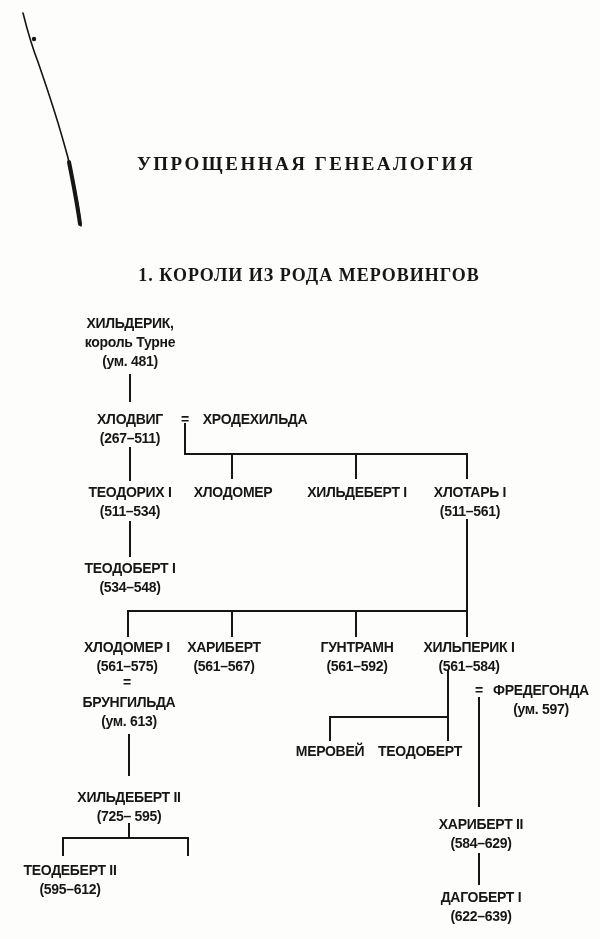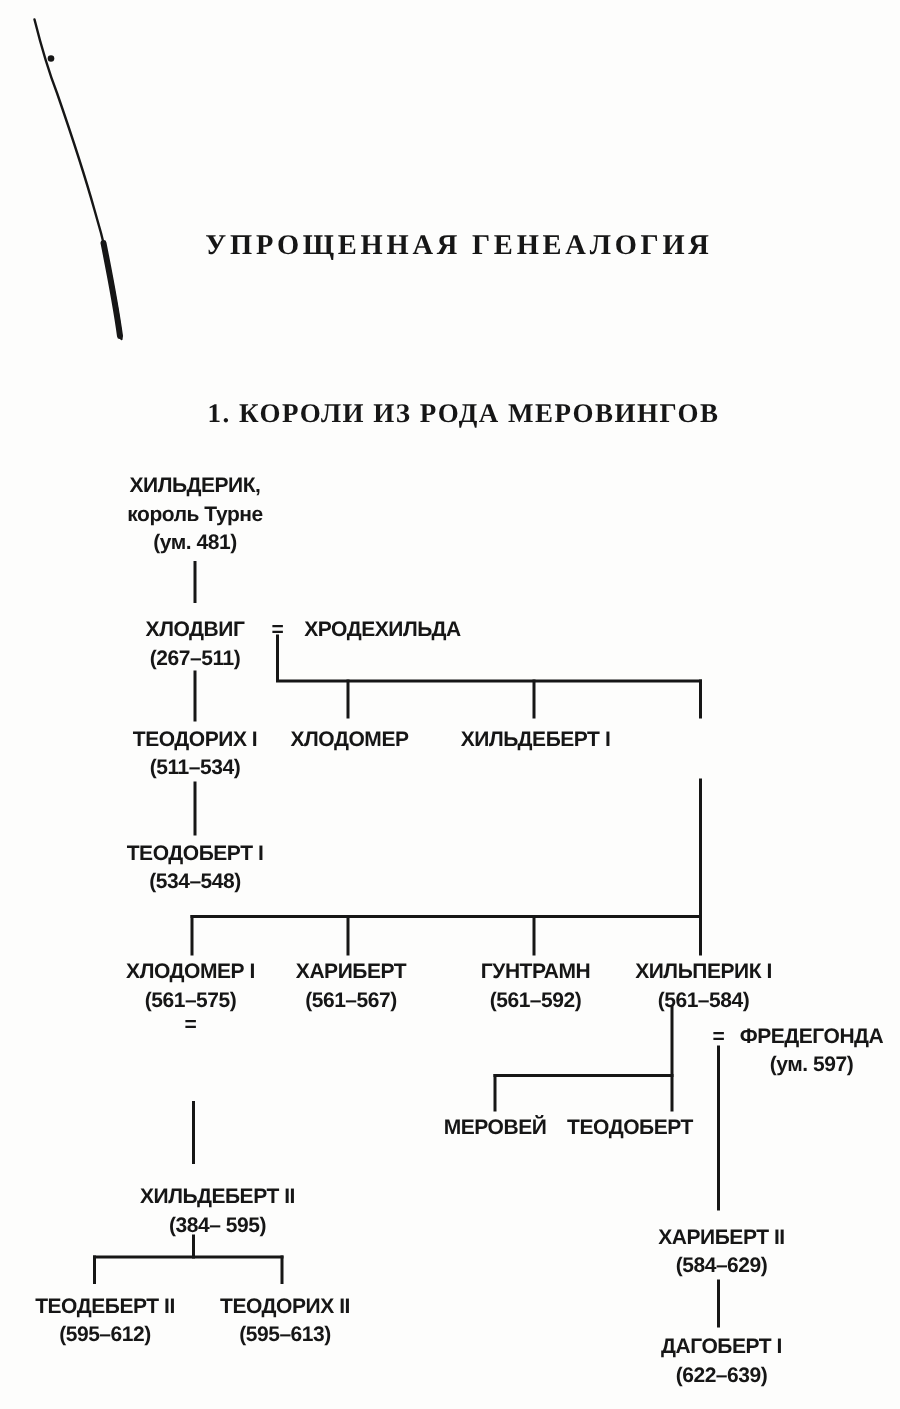--- a/index.html
+++ b/index.html
@@ -81,66 +81,70 @@
   </div>
   <div class="node" style="left:185px;top:410px">=</div>
   <div class="node" style="left:255px;top:410px">ХРОДЕХИЛЬДА</div>
 
   <div class="node" style="left:130px;top:483px">
     <div>ТЕОДОРИХ I</div>
     <div>(511–534)</div>
   </div>
   <div class="node" style="left:233px;top:483px">ХЛОДОМЕР</div>
   <div class="node" style="left:357px;top:483px">ХИЛЬДЕБЕРТ I</div>
+  <div class="node" style="left:470px;top:483px">
+    <div>ХЛОТАРЬ I</div>
+    <div>(511–561)</div>
+  </div>
 
   <div class="node" style="left:130px;top:559px">
     <div>ТЕОДОБЕРТ I</div>
     <div>(534–548)</div>
   </div>
 
   <div class="node" style="left:127px;top:638px">
     <div>ХЛОДОМЕР I</div>
     <div>(561–575)</div>
   </div>
-  <div class="node" style="left:234px;top:638px">
+  <div class="node" style="left:224px;top:638px">
     <div>ХАРИБЕРТ</div>
     <div>(561–567)</div>
   </div>
   <div class="node" style="left:357px;top:638px">
     <div>ГУНТРАМН</div>
     <div>(561–592)</div>
   </div>
   <div class="node" style="left:469px;top:638px">
     <div>ХИЛЬПЕРИК I</div>
     <div>(561–584)</div>
   </div>
 
   <div class="node" style="left:127px;top:673px">=</div>
+  <div class="node" style="left:129px;top:693px">
+    <div>БРУНГИЛЬДА</div>
+    <div>(ум. 613)</div>
+  </div>
 
   <div class="node" style="left:479px;top:681px">=</div>
   <div class="node" style="left:541px;top:681px">
     <div>ФРЕДЕГОНДА</div>
     <div>(ум. 597)</div>
   </div>
 
   <div class="node" style="left:330px;top:742px">МЕРОВЕЙ</div>
   <div class="node" style="left:420px;top:742px">ТЕОДОБЕРТ</div>
 
-  <div class="node" style="left:145px;top:788px">
+  <div class="node" style="left:129px;top:788px">
     <div>ХИЛЬДЕБЕРТ II</div>
-    <div>(384– 595)</div>
+    <div>(725– 595)</div>
   </div>
 
   <div class="node" style="left:70px;top:861px">
     <div>ТЕОДЕБЕРТ II</div>
     <div>(595–612)</div>
-  </div>
-  <div class="node" style="left:190px;top:861px">
-    <div>ТЕОДОРИХ II</div>
-    <div>(595–613)</div>
   </div>
 
   <div class="node" style="left:481px;top:815px">
     <div>ХАРИБЕРТ II</div>
     <div>(584–629)</div>
   </div>
   <div class="node" style="left:481px;top:888px">
     <div>ДАГОБЕРТ I</div>
     <div>(622–639)</div>
   </div>

